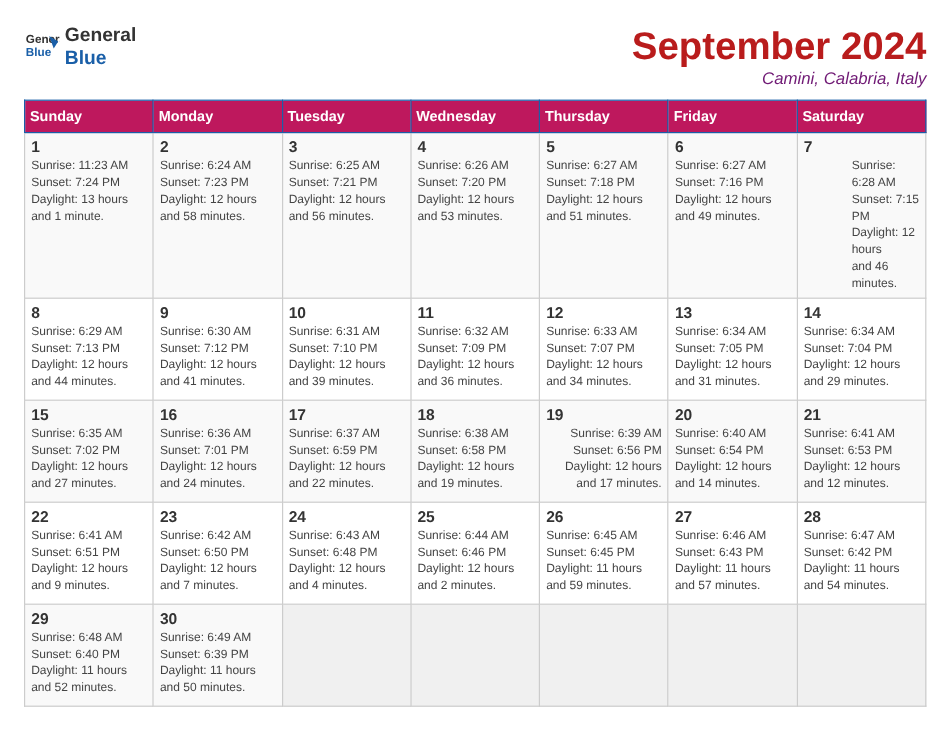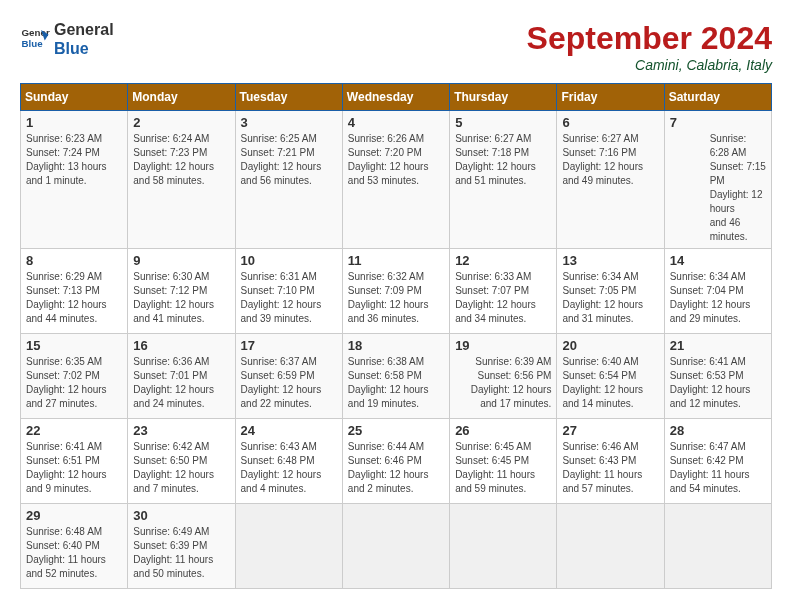--- a/index.html
+++ b/index.html
@@ -28,30 +28,30 @@
     .title-block {
       text-align: right;
     }
     .month-title {
       font-size: 32px;
       font-weight: bold;
       color: #b91c1c;
     }
     .location {
       font-size: 14px;
-      color: #14532d;
+      color: #701a75;
       font-style: italic;
     }
     .calendar {
       width: 100%;
       border-collapse: collapse;
       font-size: 11px;
     }
     .calendar th {
-      background: #a16207;
+      background: #be185d;
       color: #fff;
       padding: 6px 4px;
       text-align: left;
       font-size: 12px;
       font-weight: bold;
       border: 1px solid #1a5fa8;
     }
     .calendar td {
       border: 1px solid #ccc;
       padding: 4px 5px;
@@ -113,21 +113,21 @@
         <th>Wednesday</th>
         <th>Thursday</th>
         <th>Friday</th>
         <th>Saturday</th>
       </tr>
   </thead>
   <tbody id="calendar-body">
   <tr>
         <td>
           <span class="day-num">1</span>
-          <div class="day-info" style="white-space: pre-line;">Sunrise: 6:23 AM
+          <div class="day-info" style="white-space: pre-line;">Sunrise: 11:23 AM
 Sunset: 7:24 PM
 Daylight: 13 hours
 and 1 minute.</div>
         </td>
         <td>
           <span class="day-num">2</span>
           <div class="day-info" style="white-space: pre-line;">Sunrise: 6:24 AM
 Sunset: 7:23 PM
 Daylight: 12 hours
 and 58 minutes.</div>

